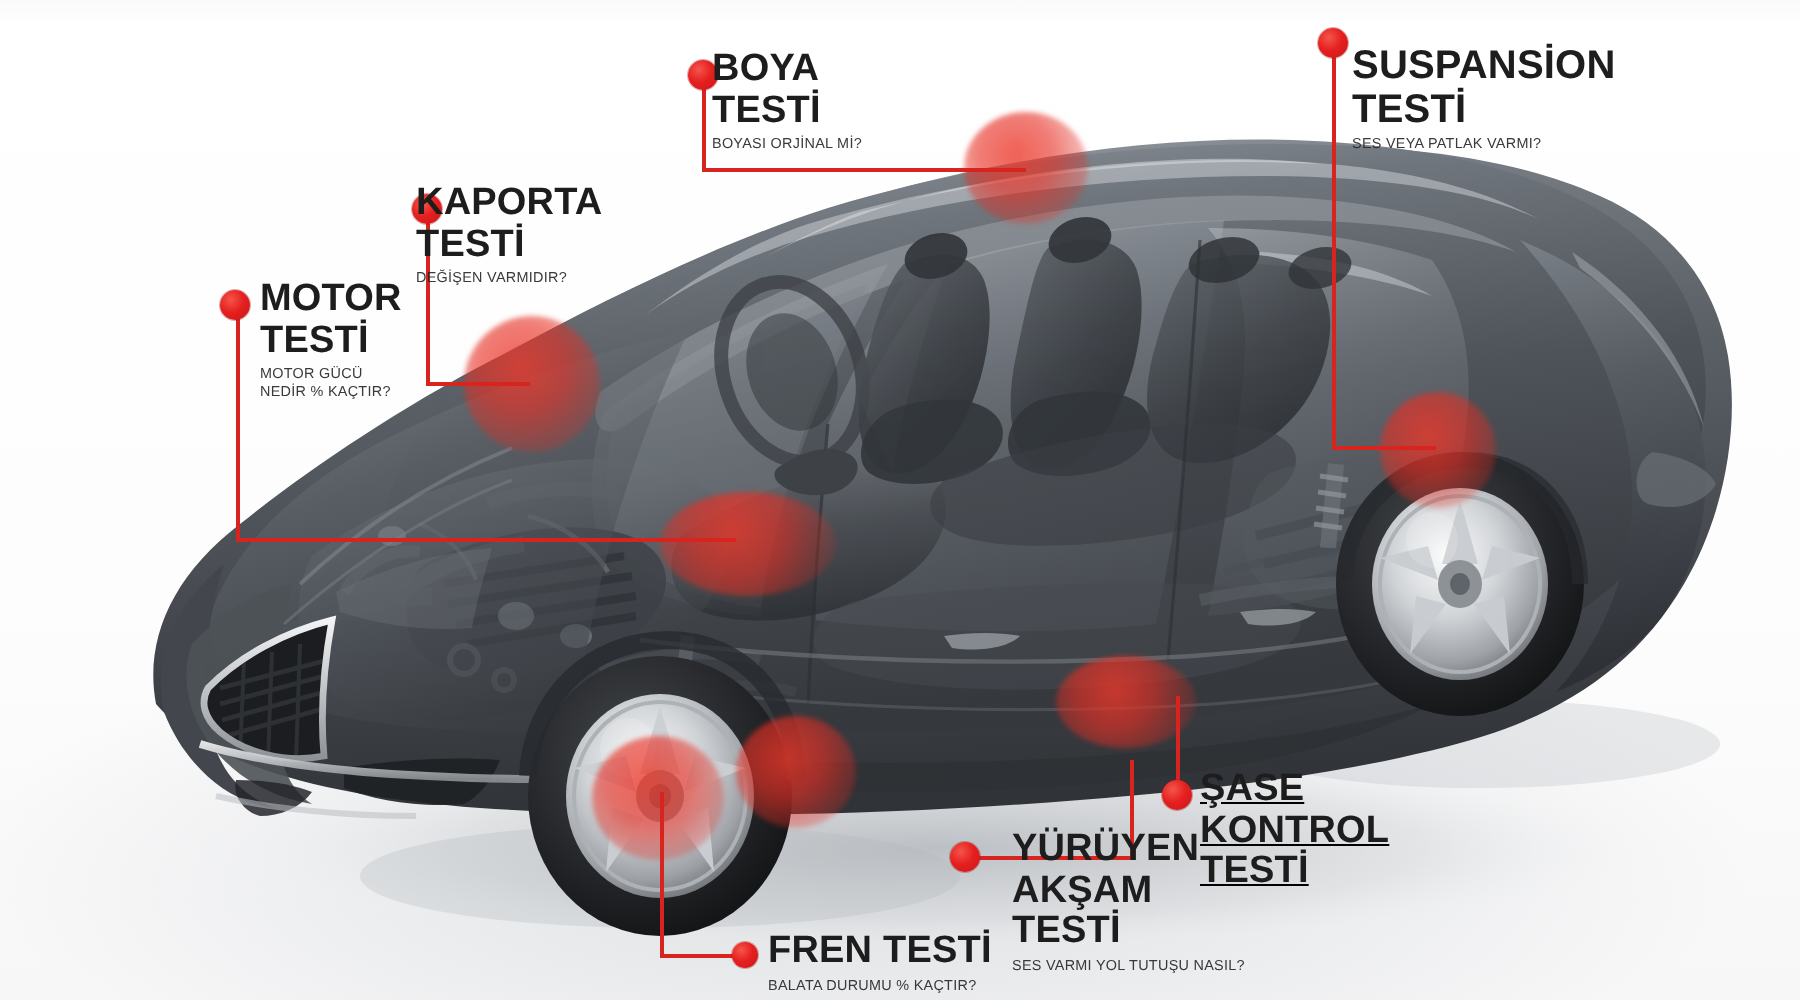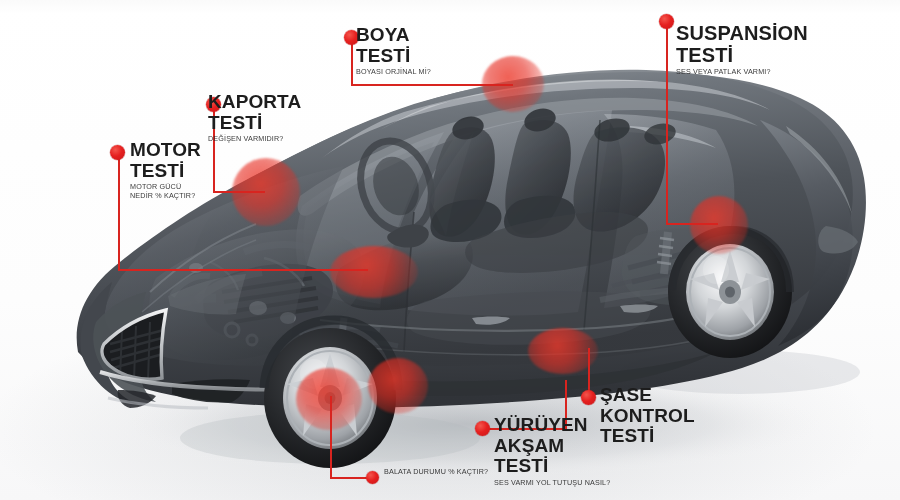--- a/index.html
+++ b/index.html
@@ -438,31 +438,32 @@
 TESTİ</div>
     <div class="sub">BOYASI ORJİNAL Mİ?</div>
   </div>
 
   <div class="callout big" style="left:676px;top:23px;">
     <div class="title">SUSPANSİON
 TESTİ</div>
     <div class="sub">SES VEYA PATLAK VARMI?</div>
   </div>
 
-  <div class="callout" style="left:600px;top:385px;">
+  <div class="callout" style="left:600px;top:385px;text-decoration:underline;">
     <div class="title">ŞASE
 KONTROL
 TESTİ</div>
     <div class="sub"></div>
   </div>
 
-  <div class="callout" style="left:494px;top:415px;">
+  <div class="callout" style="left:506px;top:415px;">
     <div class="title">YÜRÜYEN
 AKŞAM
 TESTİ</div>
     <div class="sub">SES VARMI YOL TUTUŞU NASIL?</div>
   </div>
 
   <div class="callout" style="left:384px;top:466px;">
+    <div class="title">FREN TESTİ</div>
     <div class="sub">BALATA DURUMU % KAÇTIR?</div>
   </div>
 
 </div>
 
 </body></html>

